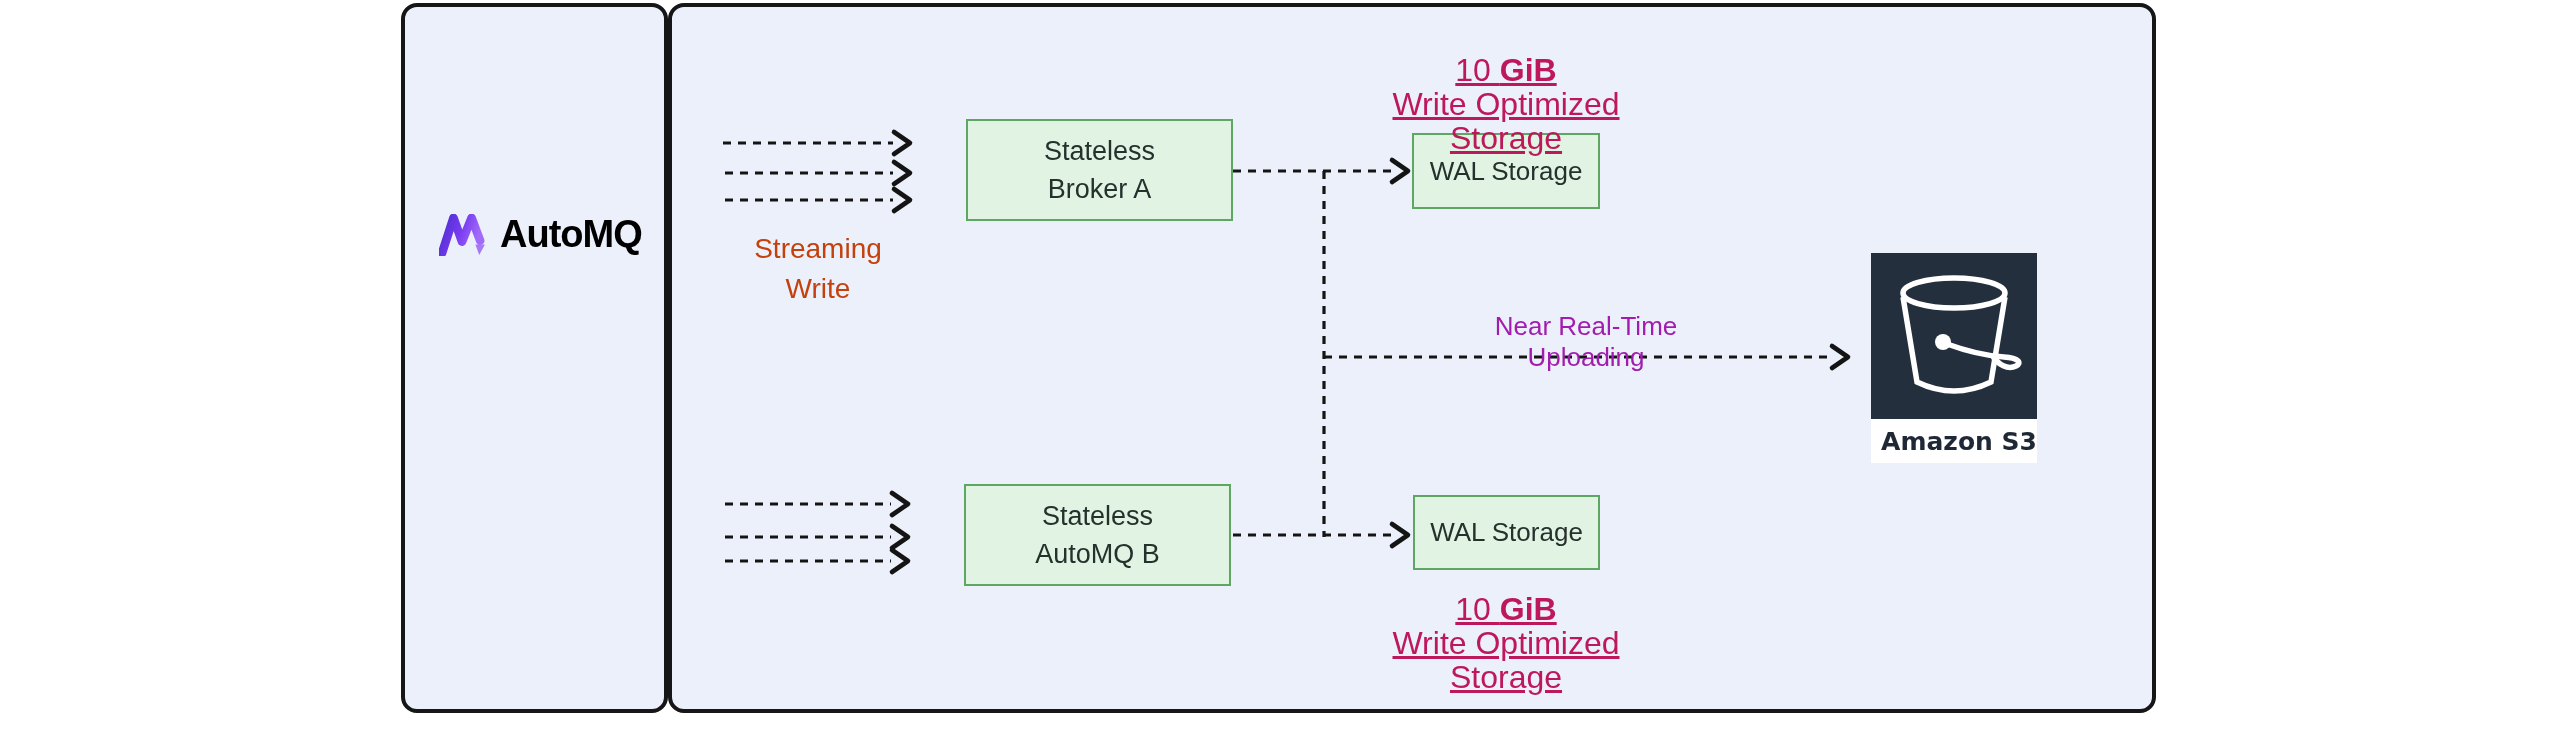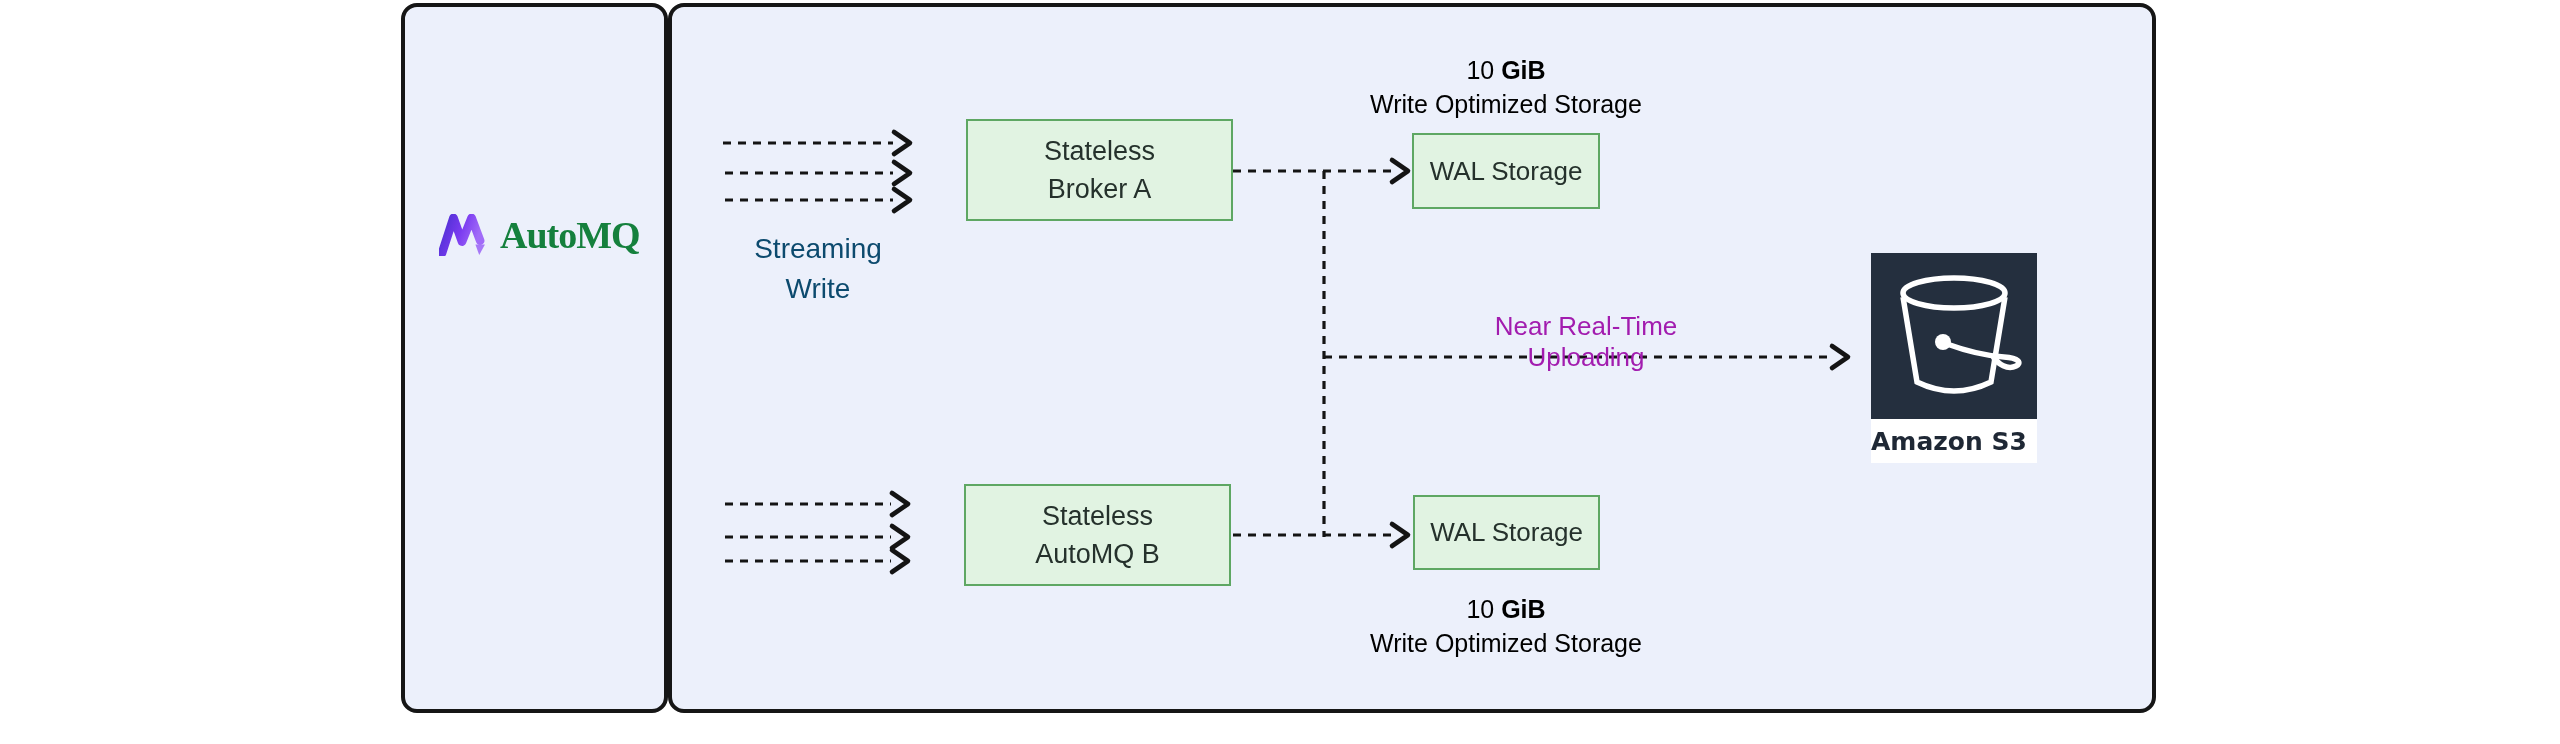--- a/index.html
+++ b/index.html
@@ -9,40 +9,40 @@
   }
   .panel{
     position:absolute;box-sizing:border-box;background:#ecf0fb;
     border:4px solid #161616;border-radius:16px;
   }
   .left-panel{left:401px;top:3px;width:267px;height:710px;}
   .right-panel{left:668px;top:3px;width:1488px;height:710px;}
   .overlay{position:absolute;left:0;top:0;z-index:2;}
   .abs{position:absolute;z-index:3;}
   .brand{left:439px;top:213px;display:flex;align-items:center;gap:13px;}
-  .brand-text{font-size:38px;font-weight:700;letter-spacing:-1px;color:#15803d;font-family:Liberation Serif, serif;}
+  .brand-text{font-size:38px;font-weight:700;letter-spacing:-1px;color:#000000;font-family:Liberation Sans, sans-serif;}
   .shared-label{left:401px;top:374px;width:267px;text-align:center;font-size:31px;color:#2a3342;}
-  .streaming-label{left:733px;top:229px;width:170px;text-align:center;font-size:28px;line-height:40px;color:#0c4a6e;}
+  .streaming-label{left:733px;top:229px;width:170px;text-align:center;font-size:28px;line-height:40px;color:#c2410c;}
   .gbox{
     box-sizing:border-box;background:#e1f3e2;border:2px solid #5ea763;
     display:flex;flex-direction:column;align-items:center;justify-content:center;
     color:#25312c;text-align:center;
   }
   .broker-a{left:966px;top:119px;width:267px;height:102px;font-size:27px;line-height:38px;}
   .broker-b{left:964px;top:484px;width:267px;height:102px;font-size:27px;line-height:38px;}
   .wal-a{left:1412px;top:133px;width:188px;height:76px;font-size:26px;}
   .wal-b{left:1413px;top:495px;width:187px;height:75px;font-size:26px;}
-  .size-label{width:340px;text-align:center;font-size:25px;line-height:34px;color:#000000;}
+  .size-label{width:340px;text-align:center;font-size:32px;line-height:34px;color:#be185d;text-decoration:underline;}
   .size-label .unit{font-weight:700;}
   .size-label-a{left:1336px;top:53px;}
   .size-label-b{left:1336px;top:592px;}
   .upload-label{left:1436px;top:311px;width:300px;text-align:center;font-size:26px;color:#a21caf;}
   .s3-square{left:1871px;top:253px;width:166px;height:166px;background:#242f3e;}
   .s3-plate{left:1871px;top:419px;width:166px;height:44px;background:#ffffff;
-    display:flex;align-items:center;justify-content:flex-start;}
+    display:flex;align-items:center;justify-content:flex-end;}
   .s3-text{font-size:25px;font-weight:700;color:#1f2835;font-family:"DejaVu Sans",sans-serif;}
 </style>
 </head>
 <body>
 
 <div class="canvas">
 
   <div class="panel left-panel"></div>
   <div class="panel right-panel"></div>
 

